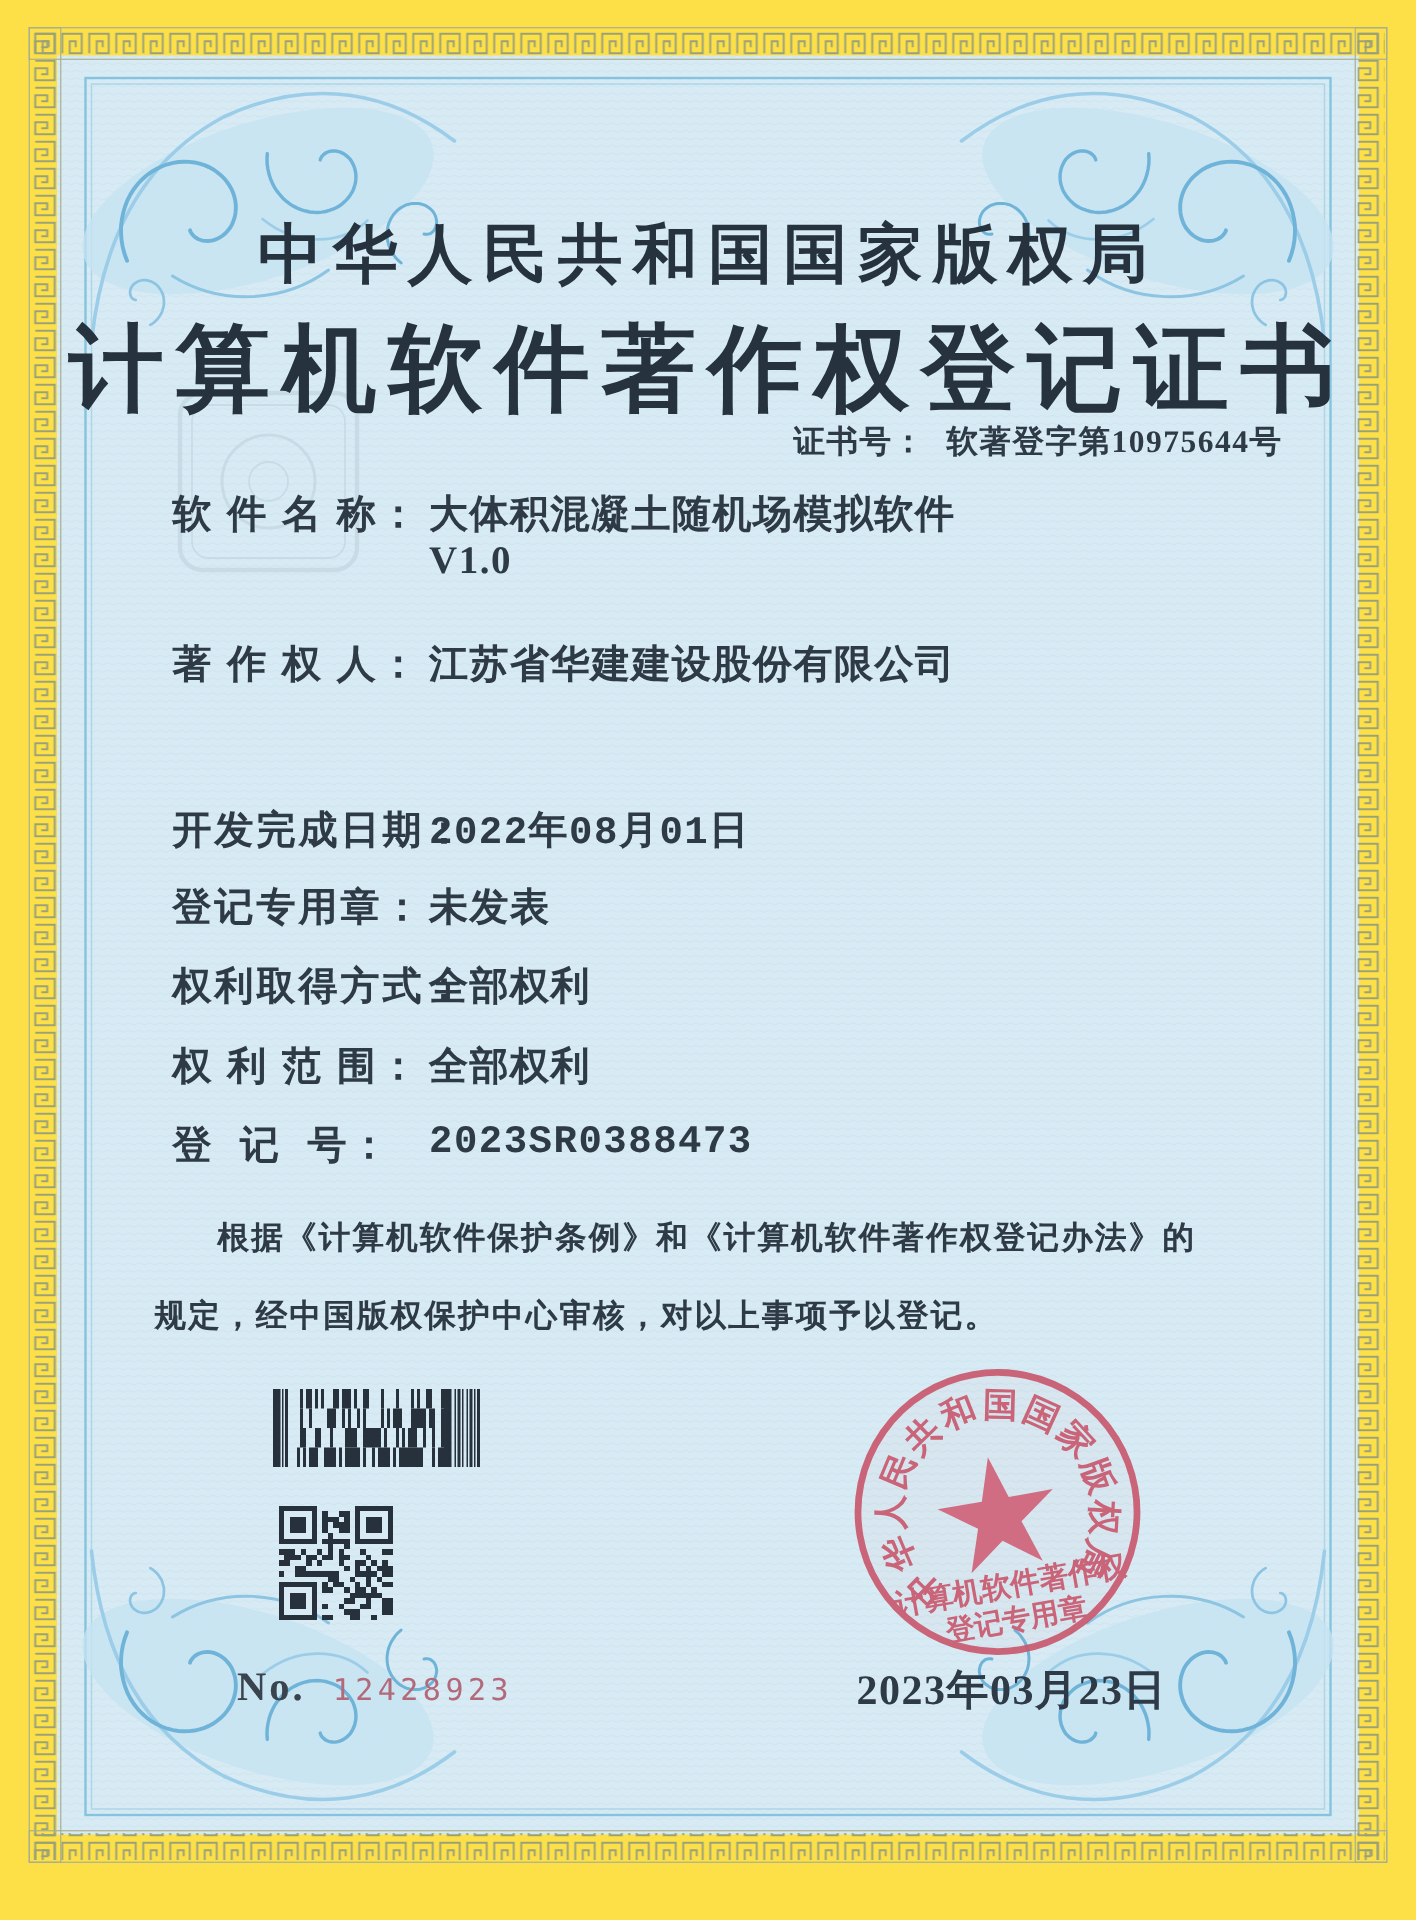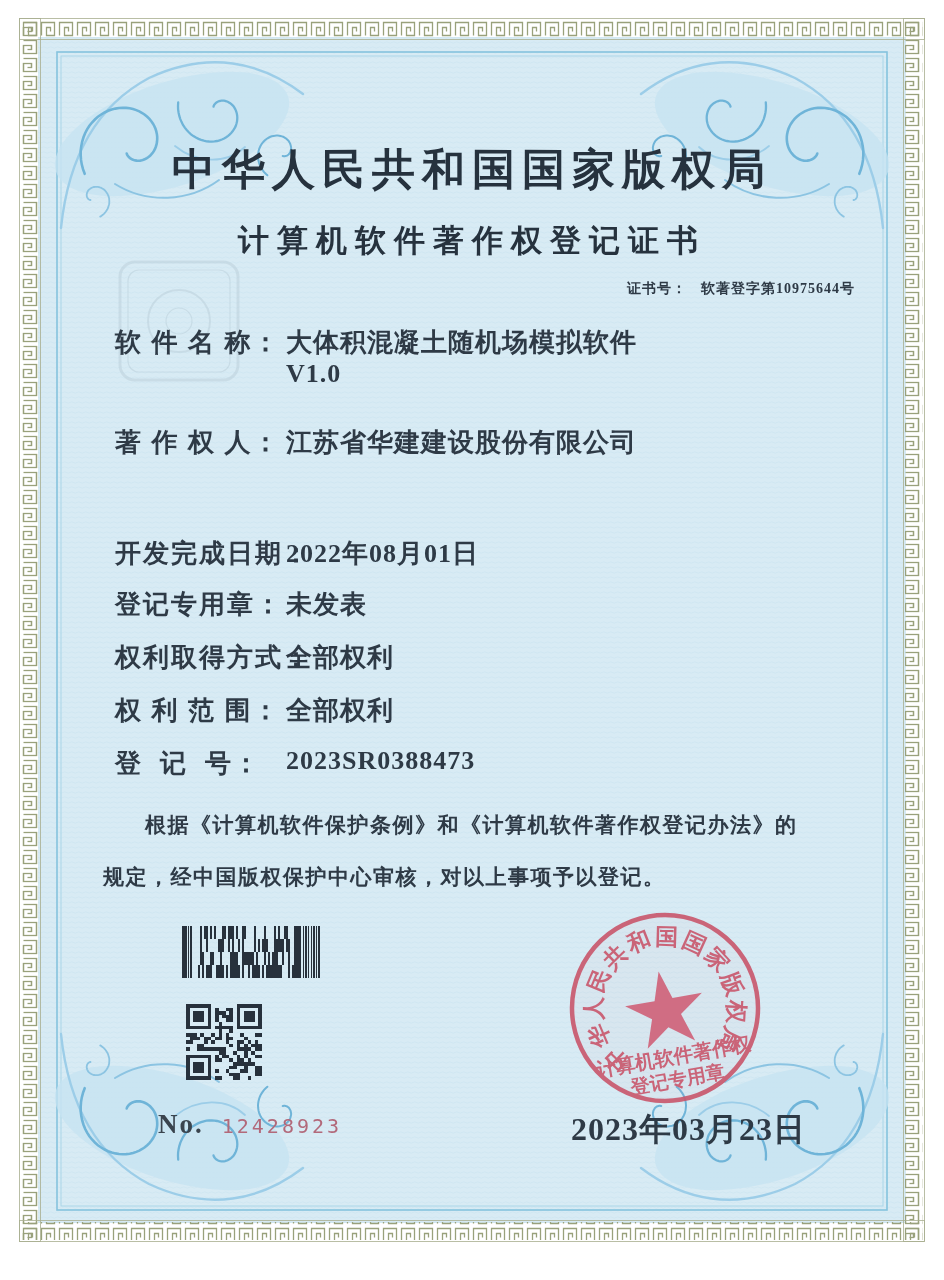--- a/index.html
+++ b/index.html
@@ -1,49 +1,49 @@
 <!DOCTYPE html>
 <html><head>
 <meta charset="utf-8">
 <style>
   html,body{margin:0;padding:0;background:#e8ecee;}
   .page{
     position:relative;width:944px;height:1280px;margin:0 auto;
-    background:#ffffff;overflow:hidden;
+    background:#fde047;overflow:hidden;
     font-family:"Liberation Serif","DejaVu Serif",serif;
     color:#2e3a46;
   }
   .bg-svg{position:absolute;left:0;top:0;z-index:0;}
   .layer{position:absolute;z-index:2;}
   .authority{
     left:0;right:0;top:141px;text-align:center;
     font-size:43px;font-weight:bold;letter-spacing:7px;color:#26323e;
   }
   .cert-title{
     left:0;right:0;top:203px;text-align:center;
-    font-size:31px;font-weight:bold;letter-spacing:8px;color:#26323e;margin-top:17px;
+    font-size:63px;font-weight:bold;letter-spacing:8px;color:#26323e;
   }
   .certno{
-    top:280px;right:89px;font-size:14px;font-weight:bold;
+    top:280px;right:89px;font-size:21px;font-weight:bold;
     display:flex;gap:14px;letter-spacing:1px;
   }
   .field-row{left:0;font-size:26px;font-weight:bold;white-space:pre;}
   .field-label{position:absolute;left:115px;top:0;letter-spacing:2px;}
-  .field-value{position:absolute;left:286px;top:0;letter-spacing:1px;}
+  .field-value{position:absolute;left:286px;top:0;letter-spacing:1px;font-family:Liberation Mono, monospace;}
   .value-line2{position:absolute;left:286px;top:34px;letter-spacing:1px;}
   .statement{
     left:103px;top:799px;width:758px;font-size:21px;font-weight:bold;
     line-height:52px;letter-spacing:1.5px;
   }
   .statement .l1{display:block;text-indent:2em;}
   .statement .l2{display:block;}
   .serial{top:1092px;left:158px;font-size:27px;display:flex;align-items:baseline;gap:18px;}
   .serial-prefix{font-weight:bold;color:#3a444e;letter-spacing:2px;}
   .serial-number{font-family:"DejaVu Sans Mono",monospace;font-size:20px;letter-spacing:3px;margin-top:22px;}
-  .issue-date{top:1108px;left:571px;font-size:32px;font-weight:bold;letter-spacing:1px;}
+  .issue-date{top:1108px;left:571px;font-size:28px;font-weight:bold;letter-spacing:1px;}
   .stamp-wrap{top:894px;left:551px;width:228px;height:228px;opacity:.9;}
   .barcode-wrap{top:926px;left:182px;}
   .qr-wrap{top:1004px;left:186px;}
 </style>
 </head>
 <body>
 
 <div class="page">
 
   <svg class="bg-svg" width="944" height="1280" viewBox="0 0 944 1280">

